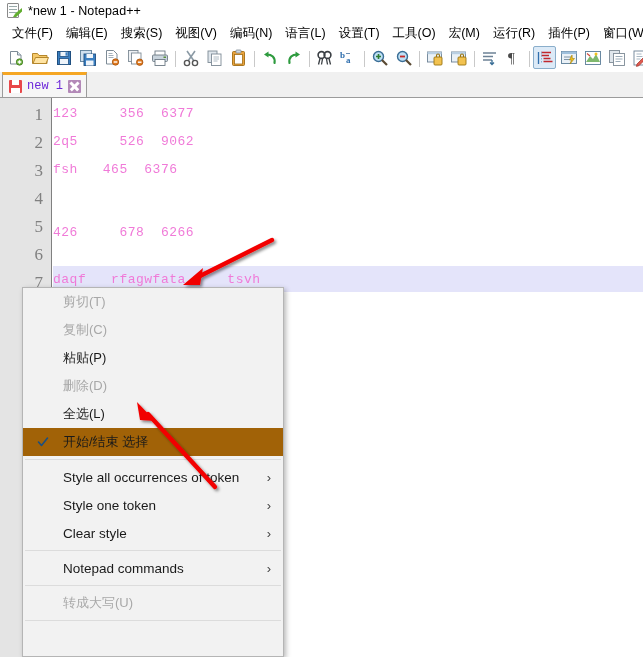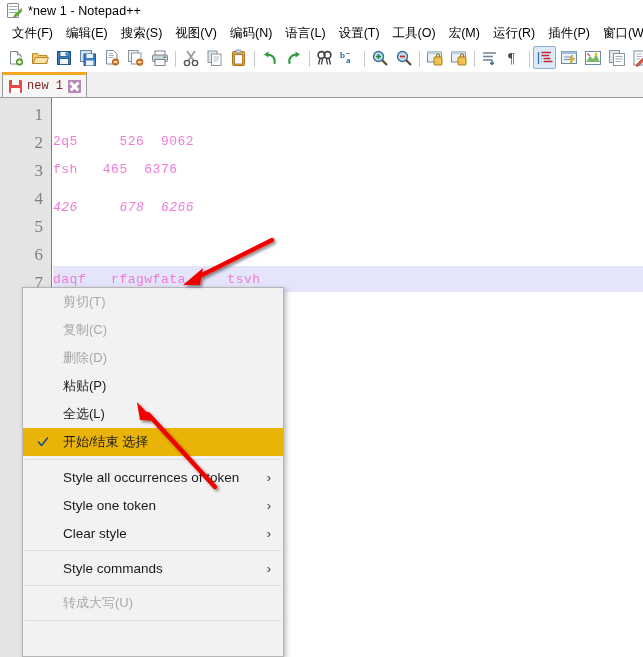--- a/index.html
+++ b/index.html
@@ -66,21 +66,21 @@
     position:absolute; left:2px; top:0px; height:25px;
     display:flex; align-items:center; gap:5px;
     padding:0 5px 0 6px;
     background:#f6f6f6; border:1px solid #9b9b9b; border-bottom:none;
     border-top:3px solid #f5a623;
   }
   .tab-save-icon { width:13px; height:13px; position:relative; flex:0 0 auto; }
   .tab-save-icon .body { position:absolute; inset:0; background:#e8484a; border-radius:1px; }
   .tab-save-icon .top { position:absolute; left:3px; top:0; width:7px; height:5px; background:#fff; }
   .tab-save-icon .bot { position:absolute; left:2px; bottom:0; width:9px; height:5px; background:#fff; }
-  .tab-label { font-family:"Liberation Mono","DejaVu Sans Mono",monospace; font-size:12px; color:#7f1d1d; white-space:nowrap;}
+  .tab-label { font-family:"Liberation Mono","DejaVu Sans Mono",monospace; font-size:12px; color:#6d28d9; white-space:nowrap;}
   .tab-close { width:13px; height:13px; position:relative; flex:0 0 auto; }
   .tab-close .sq { position:absolute; inset:0; background:#b389b8; border-radius:1px; }
   .tab-close .x1,.tab-close .x2 {
     position:absolute; left:1px; top:5.5px; width:11px; height:2.5px; background:#fff;
   }
   .tab-close .x1 { transform:rotate(45deg); }
   .tab-close .x2 { transform:rotate(-45deg); }
 
   
   .editor {
@@ -114,21 +114,21 @@
     box-shadow:2px 2px 5px rgba(0,0,0,0.28);
     overflow:hidden;
   }
   .ctx-item {
     position:relative; height:28px; display:flex; align-items:center;
     padding-left:40px; padding-right:6px;
     font-size:13px; color:#1a1a1a; white-space:nowrap;
   }
   .ctx-item.en { font-size:13.5px; }
   .ctx-item.disabled { color:#a8a8a8; }
-  .ctx-item.selected { background:#eab308; }
+  .ctx-item.selected { background:#a16207; }
   .ctx-item .check {
     position:absolute; left:14px; top:8px; width:12px; height:12px;
   }
   .ctx-item .check svg { display:block; }
   .ctx-item .arrow {
     position:absolute; right:12px; top:0; height:28px; display:flex; align-items:center;
     font-size:13px; color:#444;
   }
   .ctx-sep {
     height:1px; margin:3px 2px 3px 2px; background:#dcdcdc;
@@ -411,41 +411,42 @@
       <div class="ln" style="top:8px;">1</div>
       <div class="ln" style="top:36px;">2</div>
       <div class="ln" style="top:64px;">3</div>
       <div class="ln" style="top:92px;">4</div>
       <div class="ln" style="top:120px;">5</div>
       <div class="ln" style="top:148px;">6</div>
       <div class="ln" style="top:176px;">7</div>
     </div>
 
     <div class="codearea">
+      <div class="code-line" style="top:2px;">123     356  6377</div>
       <div class="code-line" style="top:30px;">2q5     526  9062</div>
       <div class="code-line" style="top:58px;">fsh   465  6376</div>
-      <div class="code-line" style="top:96px;font-style:italic;">426     678  6266</div>
+      <div class="code-line" style="top:121px;">426     678  6266</div>
       <div class="code-line" style="top:142px;"></div>
       <div class="code-line" style="top:168px;">daqf   rfagwfata     tsvh</div>
     </div>
   </div>
 
   <div class="ctxmenu">
 
     <div class="ctx-item disabled">
       <span>剪切(T)</span>
     </div>
     <div class="ctx-item disabled">
       <span>复制(C)</span>
     </div>
+    <div class="ctx-item">
+      <span>粘贴(P)</span>
+    </div>
     <div class="ctx-item disabled">
       <span>删除(D)</span>
-    </div>
-    <div class="ctx-item">
-      <span>粘贴(P)</span>
     </div>
     <div class="ctx-item">
       <span>全选(L)</span>
     </div>
     <div class="ctx-item selected">
       <span class="check">
         <svg width="12" height="12" viewBox="0 0 12 12">
           <path d="M1.5 6l3 3.5L10.5 2" fill="none" stroke="#1b4f80" stroke-width="1.6" stroke-linecap="round" stroke-linejoin="round"></path>
         </svg>
       </span>
@@ -463,21 +464,21 @@
       <span class="arrow">›</span>
     </div>
     <div class="ctx-item en">
       <span>Clear style</span>
       <span class="arrow">›</span>
     </div>
 
     <div class="ctx-sep"></div>
 
     <div class="ctx-item en">
-      <span>Style commands</span>
+      <span>Notepad commands</span>
       <span class="arrow">›</span>
     </div>
 
     <div class="ctx-sep"></div>
 
     <div class="ctx-item disabled">
       <span>转成大写(U)</span>
     </div>
 
     <div class="ctx-sep"></div>

